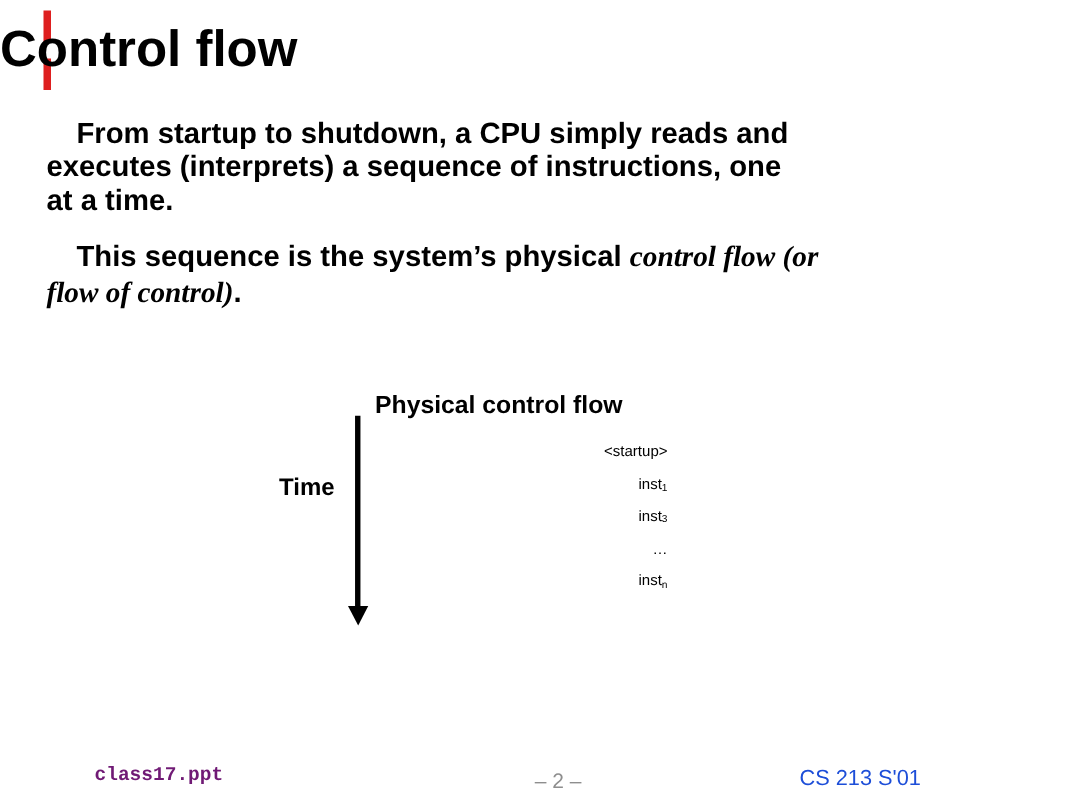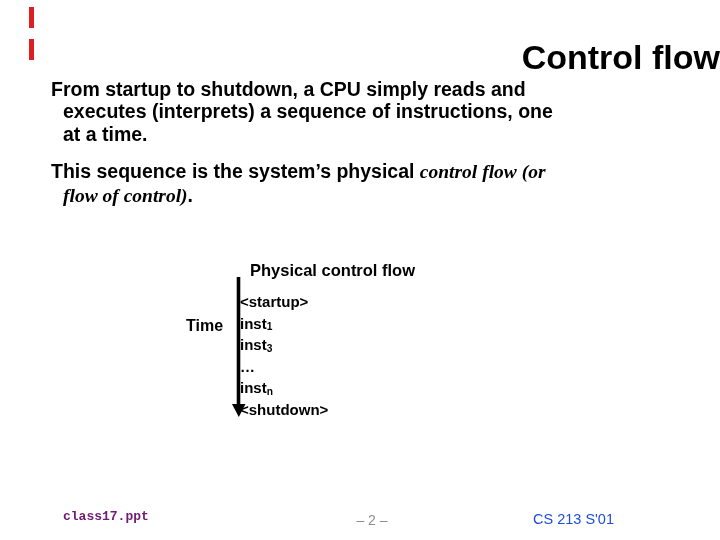--- a/index.html
+++ b/index.html
@@ -18,37 +18,36 @@
     width: 5px;
     height: 21px;
   }
   .corner-mark.m1 { top: 7px; }
   .corner-mark.m2 { top: 39px; }
   .title {
     position: absolute;
     top: 13px;
     left: 0;
     width: 720px;
-    text-align: right;
+    text-align: left;
     font-size: 34px;
     font-weight: bold;
     line-height: 40px;
-    margin-top: 24px;
   }
   .body-text {
     position: absolute;
     top: 78px;
     left: 0;
     width: 690px;
     font-size: 19.5px;
     font-weight: bold;
     line-height: 22.4px;
   }
   .para + .para { margin-top: 15px; }
-  .line { padding-left: 63px; white-space: nowrap; }
+  .line { padding-left: 31px; white-space: nowrap; }
   .line.first { padding-left: 51px; }
   .line em { font-style: italic; font-family: Liberation Serif, serif; }
   .diag-heading {
     position: absolute;
     top: 261px;
     left: 250px;
     width: 200px;
     text-align: left;
     font-size: 16.5px;
     font-weight: bold;
@@ -63,23 +62,23 @@
   .arrow-svg {
     position: absolute;
     top: 277px;
     left: 231px;
   }
   .inst-list {
     position: absolute;
     top: 291px;
     left: 240px;
     width: 205px;
-    text-align: left;
-    font-size: 15px;
-    font-weight: bold;
+    text-align: right;
+    font-size: 10px;
+    font-weight: normal;
     line-height: 21.6px;
   }
   .inst-list sub {
     font-size: 0.68em;
     line-height: 0;
     position: relative;
     bottom: -0.18em;
     vertical-align: baseline;
   }
   .footer-filename {
@@ -136,20 +135,19 @@
     <line x1="7.5" y1="0" x2="7.5" y2="128" stroke="#000000" stroke-width="3.6"></line>
     <polygon points="1,127 14.5,127 7.8,140" fill="#000000"></polygon>
   </svg>
 
   <div class="inst-list">
       <div><span>&lt;startup&gt;</span></div>
       <div><span>inst</span><sub>1</sub></div>
       <div><span>inst</span><sub>3</sub></div>
       <div><span>…</span></div>
       <div><span>inst</span><sub>n</sub></div>
-      <div><span>&lt;shutdown&gt;</span></div>
     </div>
 
   <div class="footer-filename">class17.ppt</div>
   <div class="footer-page" style="color: rgb(142, 142, 142);">– 2 –</div>
   <div class="footer-course" style="color: #1d4ed8;">CS 213 S'01</div>
 
 </div>
 
 </body></html>

